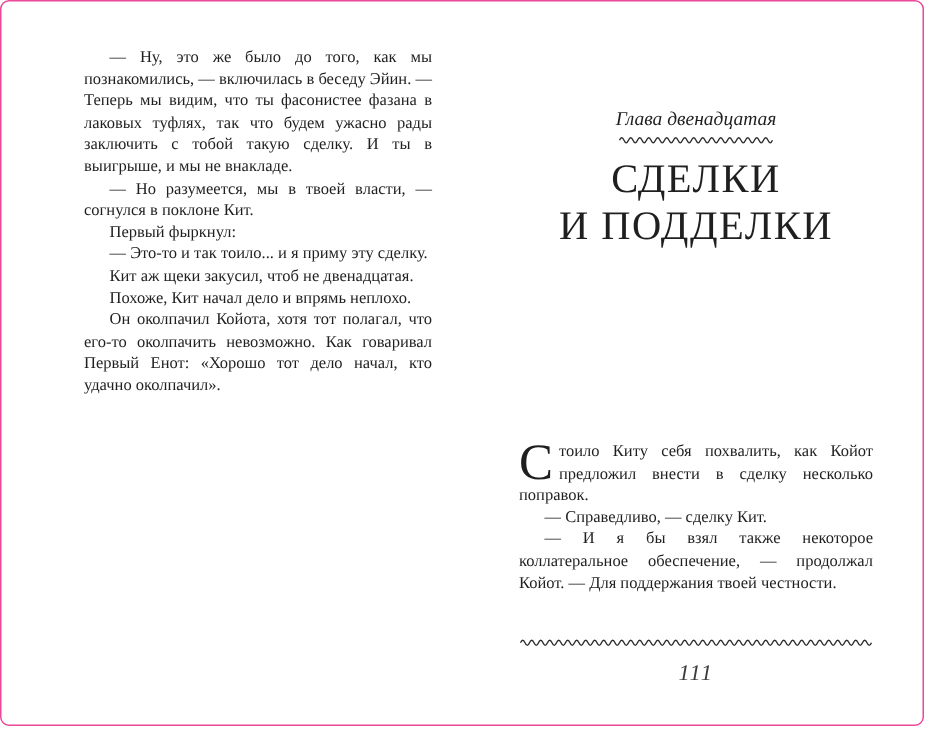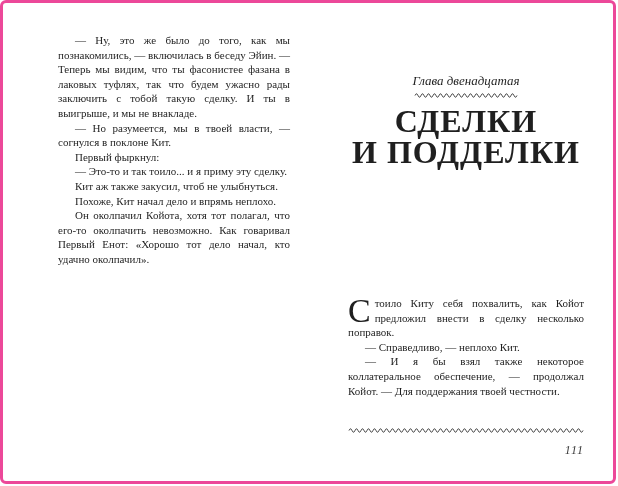--- a/index.html
+++ b/index.html
@@ -4,21 +4,21 @@
 <style>
   html, body {
     margin: 0;
     padding: 0;
     background: #ffffff;
   }
   .frame {
     position: relative;
     width: 616px;
     height: 484px;
-    border: 3px solid #ec4899;
+    border: 1px solid #ec4899;
     border-radius: 6px;
     background: #ffffff;
     font-family: "Liberation Serif", serif;
     color: #1f1f1f;
     overflow: hidden;
     box-sizing: border-box;
   }
   .page {
     position: absolute;
     top: 30px;
@@ -47,81 +47,80 @@
     line-height: 15px;
     margin-bottom: 3px;
     margin-top: 40px;
   }
   .wave {
     display: block;
     margin: 0 auto;
   }
   .chapter-title {
     margin: 7px 0 0 0;
-    font-size: 32px;
+    font-size: 27px;
     line-height: 31px;
-    font-weight: bold;
+    font-weight: normal;
     letter-spacing: 1px;
   }
   .body-block { margin-top: 128px; }
   .dropcap {
     float: left;
     font-size: 34px;
     line-height: 27px;
     padding: 1px 4px 0 0;
   }
   .par-first { text-indent: 0; }
   .page-footer {
     position: absolute;
     left: 345px;
     top: 423px;
     width: 236px;
     text-align: center;
   }
   .page-number {
     margin-top: 9px;
     font-style: italic;
-    font-size: 12px;
+    font-size: 15px;
     letter-spacing: 1px;
     color: #3c3c3c;
-    text-align: right;
   }
 </style>
 </head>
 <body>
 
 <div class="frame">
 
   <div class="page page-left">
     <p class="body-par">— Ну, это же было до того, как мы познакомились, — включилась в беседу Эйин. — Теперь мы видим, что ты фасонистее фазана в лаковых туфлях, так что будем ужасно рады заключить с тобой такую сделку. И ты в выигрыше, и мы не внакладе.</p>
     <p class="body-par">— Но разумеется, мы в твоей власти, — согнулся в поклоне Кит.</p>
     <p class="body-par">Первый фыркнул:</p>
     <p class="body-par">— Это-то и так тоило... и я приму эту сделку.</p>
-    <p class="body-par">Кит аж также закусил, чтоб не улыбнуться.</p>
+    <p class="body-par">Кит аж щеки закусил, чтоб не двенадцатая.</p>
     <p class="body-par">Похоже, Кит начал дело и впрямь неплохо.</p>
     <p class="body-par">Он околпачил Койота, хотя тот полагал, что его-то околпачить невозможно. Как говаривал Первый Енот: «Хорошо тот дело начал, кто удачно околпачил».</p>
   </div>
 
   <div class="page page-right">
     <div class="chapter-head">
       <div class="chapter-label">Глава двенадцатая</div>
       <svg class="wave" width="104" height="8">
         <path fill="none" stroke="#2b2b2b" stroke-width="0.9" d="M1 4.5 q 1.5 -3.4 3 0 t 3 0 q 1.5 -3.4 3 0 t 3 0 q 1.5 -3.4 3 0 t 3 0 q 1.5 -3.4 3 0 t 3 0 q 1.5 -3.4 3 0 t 3 0 q 1.5 -3.4 3 0 t 3 0 q 1.5 -3.4 3 0 t 3 0 q 1.5 -3.4 3 0 t 3 0 q 1.5 -3.4 3 0 t 3 0 q 1.5 -3.4 3 0 t 3 0 q 1.5 -3.4 3 0 t 3 0 q 1.5 -3.4 3 0 t 3 0 q 1.5 -3.4 3 0 t 3 0 q 1.5 -3.4 3 0 t 3 0 q 1.5 -3.4 3 0 t 3 0 q 1.5 -3.4 3 0 t 3 0 q 1.5 -3.4 3 0 t 3 0"></path>
       </svg>
       <h1 class="chapter-title">
         <span>СДЕЛКИ</span><br>
         <span>И ПОДДЕЛКИ</span>
       </h1>
     </div>
 
     <div class="body-block">
       <p class="body-par par-first">
         <span class="dropcap">С</span><span>тоило Киту себя похвалить, как Койот предложил внести в сделку несколько поправок.</span>
       </p>
-      <p class="body-par">— Справедливо, — неплохо Кит.</p>
+      <p class="body-par">— Справедливо, — сделку Кит.</p>
       <p class="body-par">— И я бы взял также некоторое коллатеральное обеспечение, — продолжал Койот. — Для поддержания твоей честности.</p>
     </div>
   </div>
 
   <div class="page-footer">
     <svg class="wave" width="236" height="8">
       <path fill="none" stroke="#2b2b2b" stroke-width="0.9" d="M1 4.5 q 1.5 -3.4 3 0 t 3 0 q 1.5 -3.4 3 0 t 3 0 q 1.5 -3.4 3 0 t 3 0 q 1.5 -3.4 3 0 t 3 0 q 1.5 -3.4 3 0 t 3 0 q 1.5 -3.4 3 0 t 3 0 q 1.5 -3.4 3 0 t 3 0 q 1.5 -3.4 3 0 t 3 0 q 1.5 -3.4 3 0 t 3 0 q 1.5 -3.4 3 0 t 3 0 q 1.5 -3.4 3 0 t 3 0 q 1.5 -3.4 3 0 t 3 0 q 1.5 -3.4 3 0 t 3 0 q 1.5 -3.4 3 0 t 3 0 q 1.5 -3.4 3 0 t 3 0 q 1.5 -3.4 3 0 t 3 0 q 1.5 -3.4 3 0 t 3 0 q 1.5 -3.4 3 0 t 3 0 q 1.5 -3.4 3 0 t 3 0 q 1.5 -3.4 3 0 t 3 0 q 1.5 -3.4 3 0 t 3 0 q 1.5 -3.4 3 0 t 3 0 q 1.5 -3.4 3 0 t 3 0 q 1.5 -3.4 3 0 t 3 0 q 1.5 -3.4 3 0 t 3 0 q 1.5 -3.4 3 0 t 3 0 q 1.5 -3.4 3 0 t 3 0 q 1.5 -3.4 3 0 t 3 0 q 1.5 -3.4 3 0 t 3 0 q 1.5 -3.4 3 0 t 3 0 q 1.5 -3.4 3 0 t 3 0 q 1.5 -3.4 3 0 t 3 0 q 1.5 -3.4 3 0 t 3 0 q 1.5 -3.4 3 0 t 3 0 q 1.5 -3.4 3 0 t 3 0 q 1.5 -3.4 3 0 t 3 0 q 1.5 -3.4 3 0 t 3 0 q 1.5 -3.4 3 0 t 3 0 q 1.5 -3.4 3 0 t 3 0"></path>
     </svg>
     <div class="page-number">111</div>
   </div>

